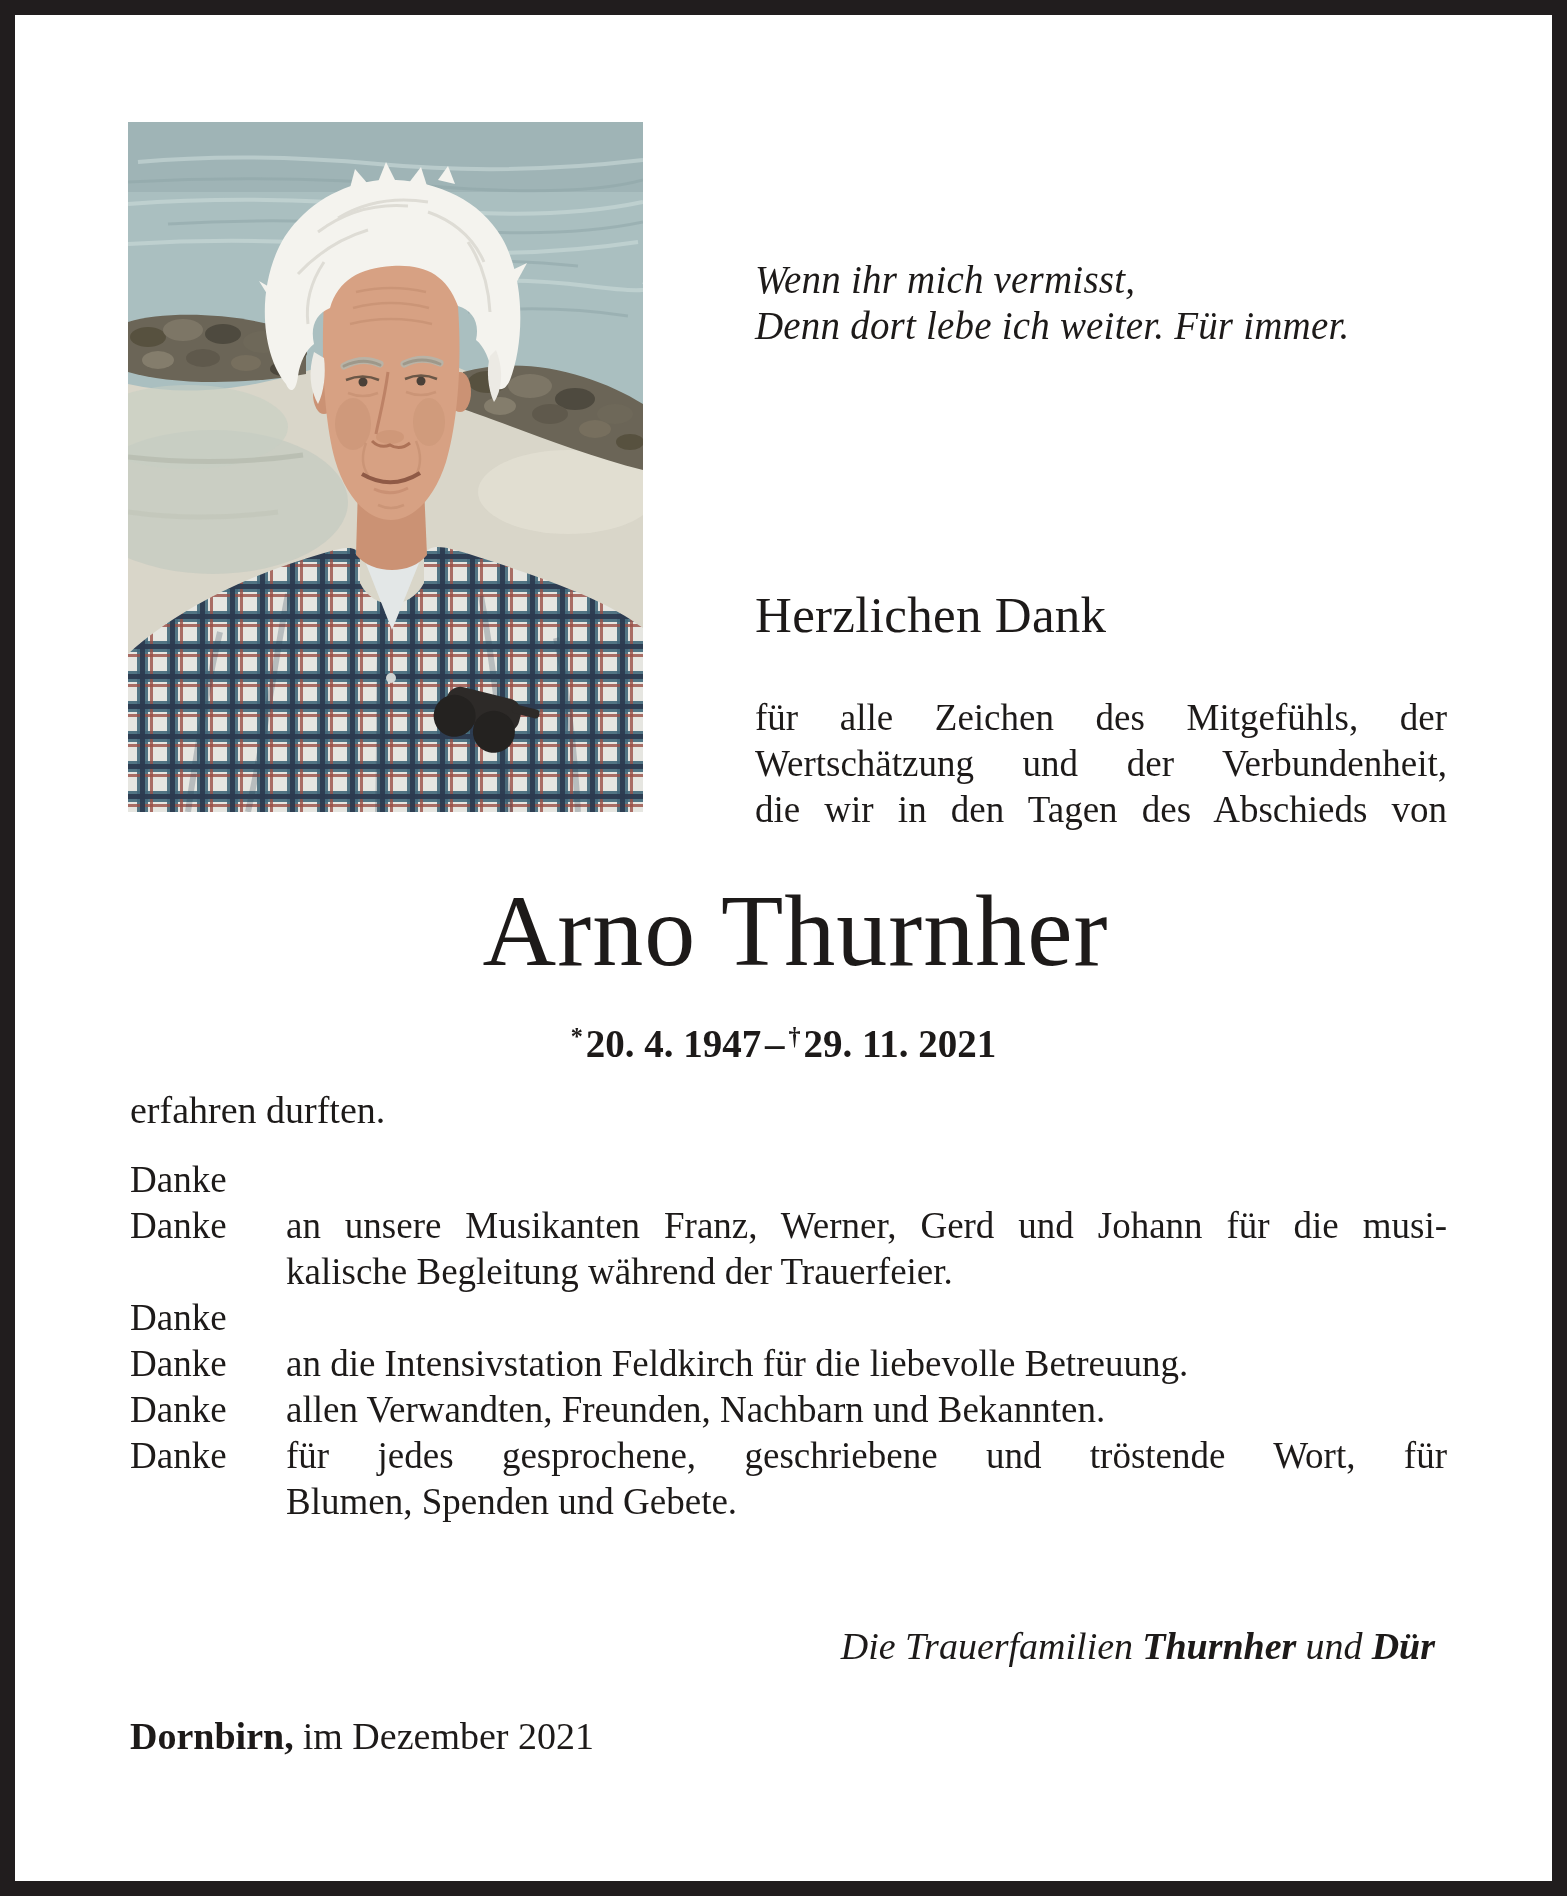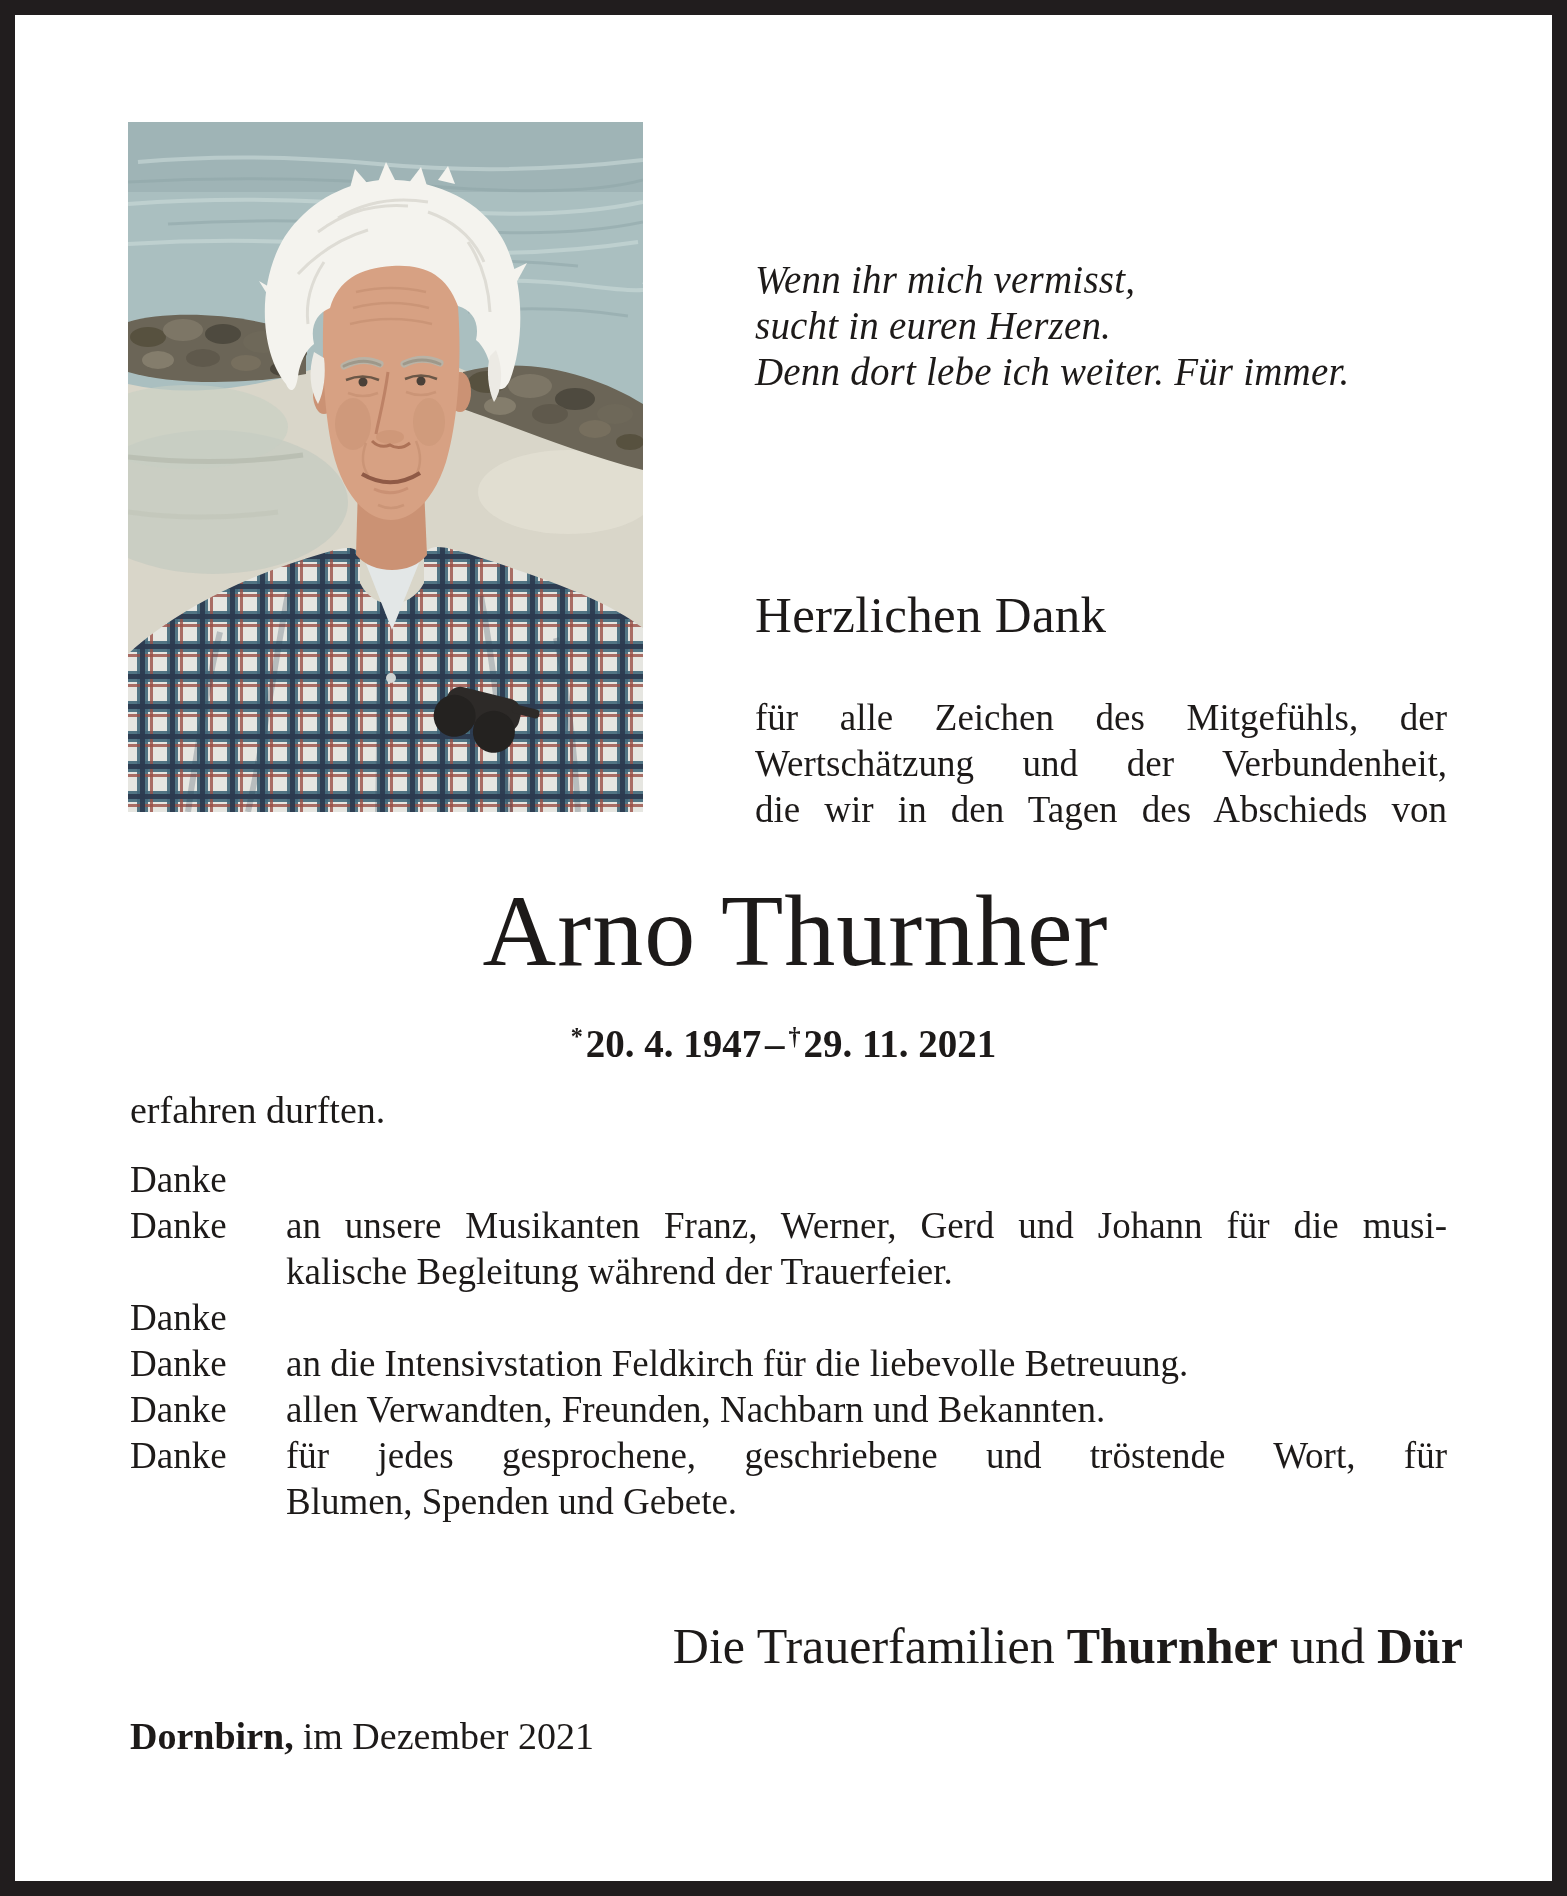--- a/index.html
+++ b/index.html
@@ -36,21 +36,21 @@
   .dates .sep{padding:0 .1em;}
 
   
   .after-name{left:115px;top:1072px;font-size:38px;line-height:46px;}
   .thanks{left:115px;top:1142px;width:1317px;font-size:37px;line-height:46px;}
   .entry{display:flex;align-items:flex-start;gap:23px;}
   .entry .lbl{flex:0 0 133px;}
   .entry .txt{flex:1;min-width:0;}
 
   
-  .signature{right:89px;top:1608px;font-size:50px;line-height:46px;text-align:right;}
+  .signature{right:117px;top:1608px;font-size:38px;line-height:46px;text-align:right;font-style:italic;}
   .signature .b{font-weight:bold;}
   .signature span + span{margin-left:.24em;}
   .footer{left:115px;top:1698px;font-size:38px;line-height:46px;}
   .footer .b{font-weight:bold;margin-top:22px;}
   .footer span + span{margin-left:.24em;}
 </style>
 </head>
 <body>
 
 <div class="abs photo">
@@ -192,21 +192,20 @@
       <rect x="-10" y="-8" width="76" height="34" rx="14" fill="#2d2a28"></rect>
       <circle cx="2" cy="22" r="21" fill="#242220"></circle>
       <circle cx="44" cy="28" r="21" fill="#242220"></circle>
       <rect x="56" y="-4" width="28" height="9" rx="4" fill="#2d2a28"></rect>
     </g>
   </svg>
 </div>
 
 <div class="abs quote">
   <div>Wenn ihr mich vermisst,</div>
-  <div>sucht in euren Herzen.</div>
   <div>Denn dort lebe ich weiter. Für immer.</div>
 </div>
 
 <div class="abs heading">Herzlichen Dank</div>
 
 <div class="abs intro">
   <div class="jline">für alle Zeichen des Mitgefühls, der</div>
   <div class="jline">Wertschätzung und der Verbundenheit,</div>
   <div class="jline">die wir in den Tagen des Abschieds von</div>
 </div>

